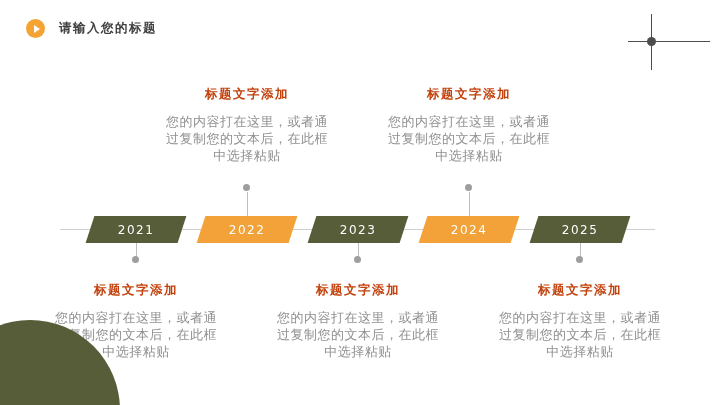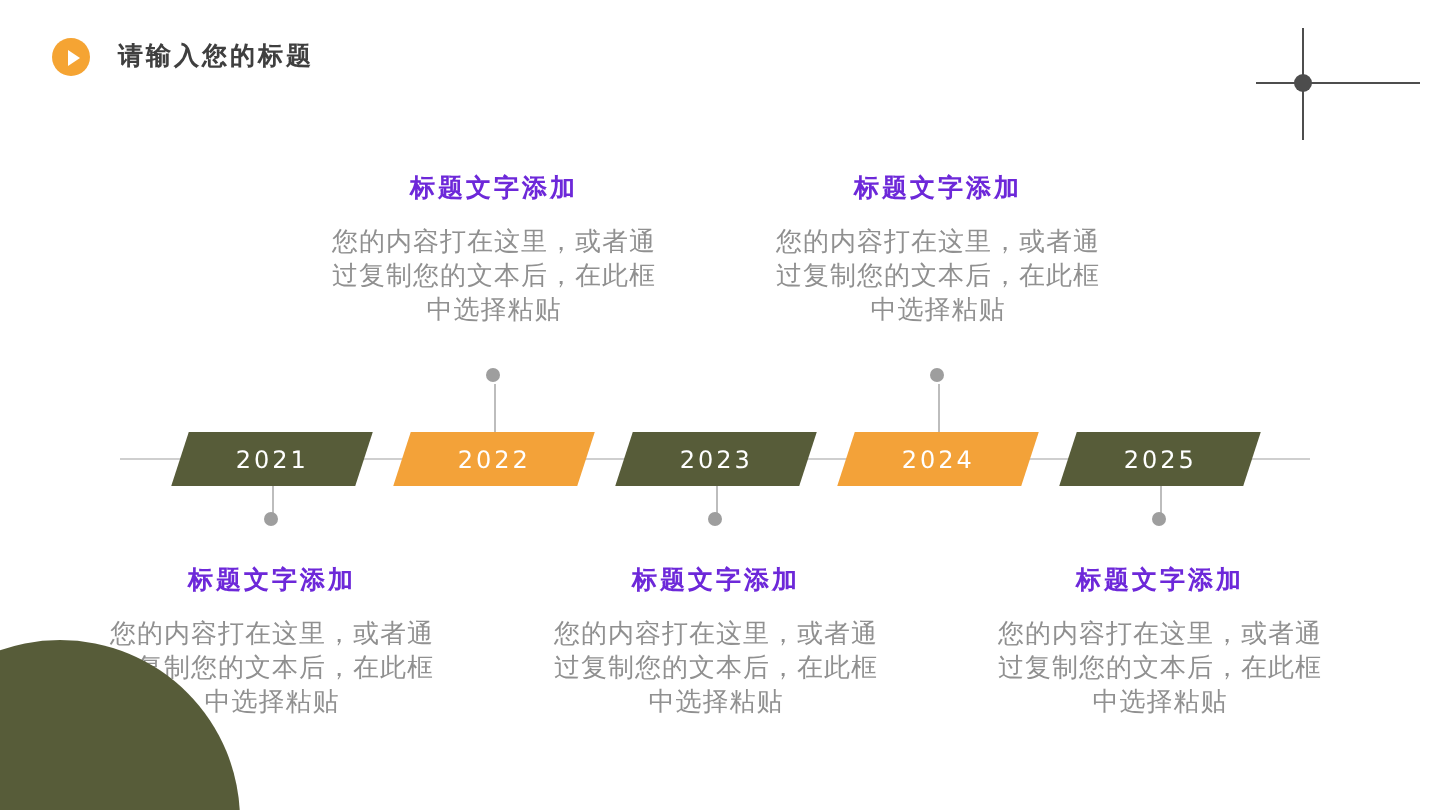--- a/index.html
+++ b/index.html
@@ -28,21 +28,21 @@
   .bar-1{left:90px;} .bar-2{left:201px;} .bar-3{left:312px;} .bar-4{left:423px;} .bar-5{left:534px;}
 
   
   .conn-line{position:absolute;width:1px;background:#bdbdbd;}
   .conn-dot{position:absolute;width:7px;height:7px;border-radius:50%;background:#9e9e9e;}
   .cl-above{top:192px;height:24px;} .cd-above{top:184px;}
   .cl-below{top:243px;height:14px;} .cd-below{top:256px;}
 
   
   .tblock{position:absolute;width:170px;text-align:center;}
-  .tblock h2{margin:0 0 10px 0;font-size:12.5px;font-weight:bold;color:#6d28d9;letter-spacing:1.5px;}
+  .tblock h2{margin:0 0 10px 0;font-size:12.5px;font-weight:bold;color:#c2410c;letter-spacing:1.5px;}
   .tblock .body{margin:0;font-size:13px;line-height:17px;color:#909090;letter-spacing:0.5px;white-space:pre-line;}
   .tb-above{top:86px;}
   .tb-below{top:282px;}
   .tb-1{left:51px;} .tb-2{left:162px;} .tb-3{left:273px;} .tb-4{left:384px;} .tb-5{left:495px;}
 
   
   .corner-circle{position:absolute;left:-60px;top:320px;width:180px;height:180px;border-radius:50%;background:#575c39;}
 </style>
 </head>
 <body>

